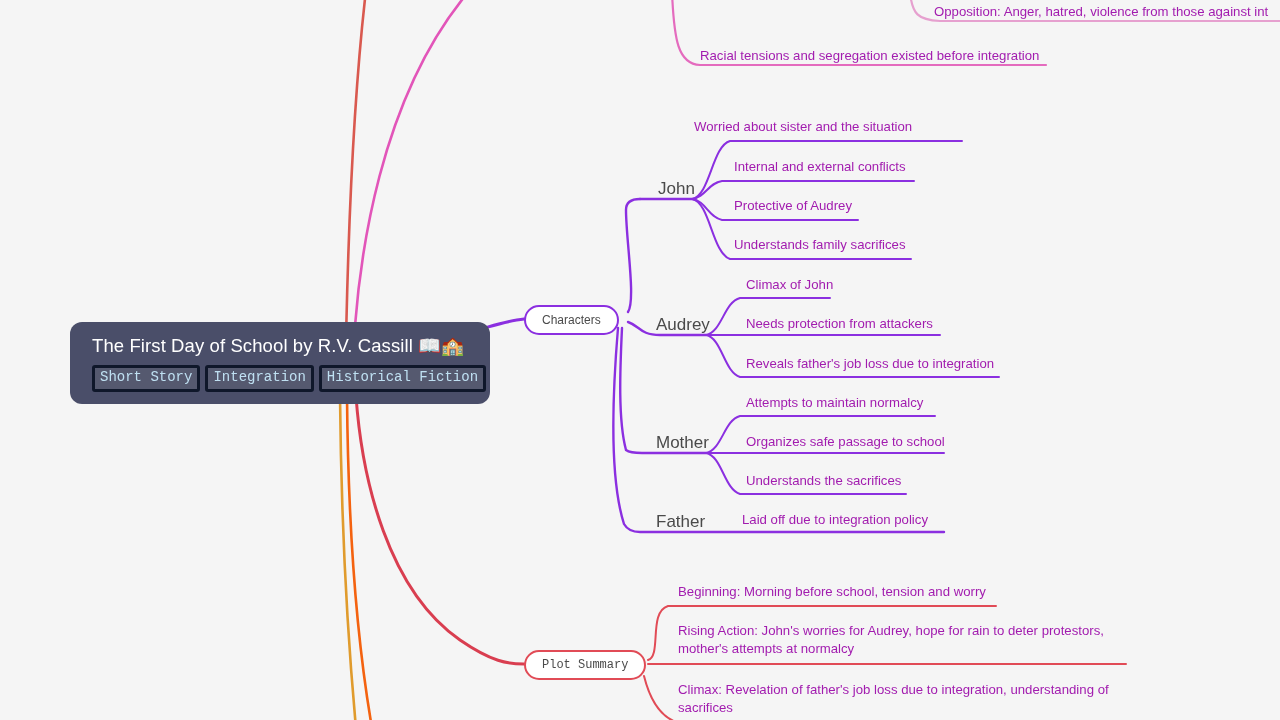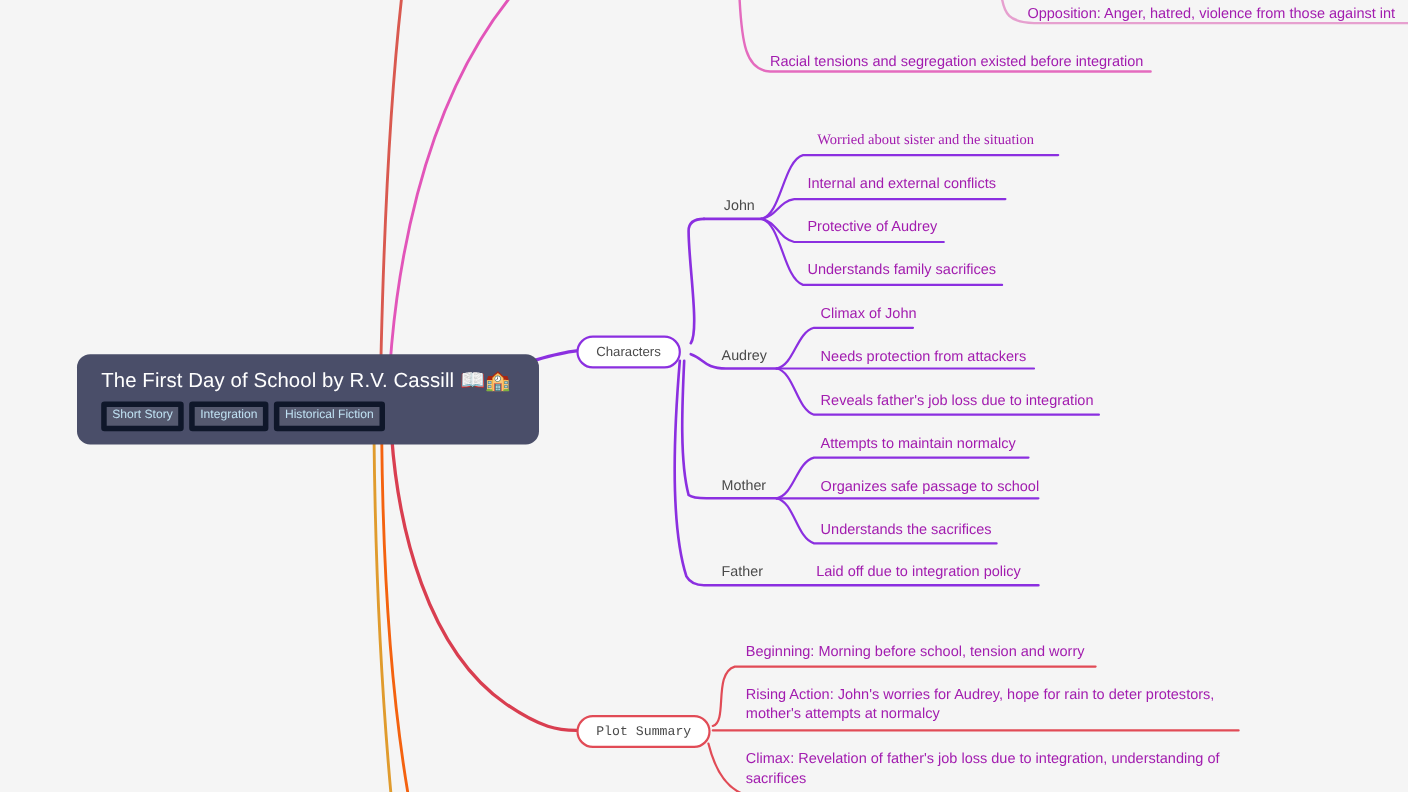--- a/index.html
+++ b/index.html
@@ -39,28 +39,29 @@
     white-space: nowrap;
     line-height: 1.1;
   }
   .root-tags {
     margin-top: 9px;
     display: flex;
     gap: 5px;
   }
   .tag {
     display: inline-block;
-    font-size: 11px;
+    font-size: 14px;
     color: #bfe0f2;
     background: #55596f;
-    border: 5px solid #0f172a;
+    border: 3px solid #0f172a;
     border-radius: 3px;
     padding: 1px 5px 2px 5px;
     line-height: 1.25;
     white-space: nowrap;
+    font-family: Liberation Mono, monospace;
   }
 
   
   .pill {
     position: absolute;
     background: #ffffff;
     border-radius: 22px;
     border: 2.5px solid #8b2fe0;
     padding: 6px 16px;
     font-size: 12px;
@@ -75,21 +76,21 @@
   
   .lbl {
     position: absolute;
     font-size: 13.2px;
     color: #4a4a4a;
     white-space: nowrap;
     line-height: 1.33;
     z-index: 3;
   }
   .lbl.wrap { white-space: normal; }
-  .lbl.mid  { font-size: 13px; color: #4a4a4a; }
+  .lbl.mid  { font-size: 17px; color: #4a4a4a; }
   .lbl.leaf { font-size: 13.2px; color: #a21caf; }
 </style>
 </head>
 <body>
 
 <div id="stage">
 
   <svg class="edges" viewBox="0 0 1280 720" xmlns="http://www.w3.org/2000/svg">
 
     <path d="M 345,400 C 347,250 352,110 366,-10" fill="none" stroke="#d9594f" stroke-width="2.6" stroke-linecap="round"></path>
@@ -145,21 +146,21 @@
       <span class="tag">Historical Fiction</span>
     </div>
   </div>
 
   <div class="lbl leaf" style="left:934px; top:3px;">Opposition: Anger, hatred, violence from those against int</div>
   <div class="lbl leaf" style="left:700px; top:47px;">Racial tensions and segregation existed before integration</div>
 
   <div class="pill purple" style="left:524px; top:305px;">Characters</div>
 
   <div class="lbl mid" style="left:658px; top:178px;">John</div>
-  <div class="lbl leaf" style="left:743px; top:118px;font-family:Liberation Serif, serif;">Worried about sister and the situation</div>
+  <div class="lbl leaf" style="left:694px; top:118px;">Worried about sister and the situation</div>
   <div class="lbl leaf" style="left:734px; top:158px;">Internal and external conflicts</div>
   <div class="lbl leaf" style="left:734px; top:197px;">Protective of Audrey</div>
   <div class="lbl leaf" style="left:734px; top:236px;">Understands family sacrifices</div>
 
   <div class="lbl mid" style="left:656px; top:314px;">Audrey</div>
   <div class="lbl leaf" style="left:746px; top:276px;">Climax of John</div>
   <div class="lbl leaf" style="left:746px; top:315px;">Needs protection from attackers</div>
   <div class="lbl leaf" style="left:746px; top:355px;">Reveals father's job loss due to integration</div>
 
   <div class="lbl mid" style="left:656px; top:432px;">Mother</div>

